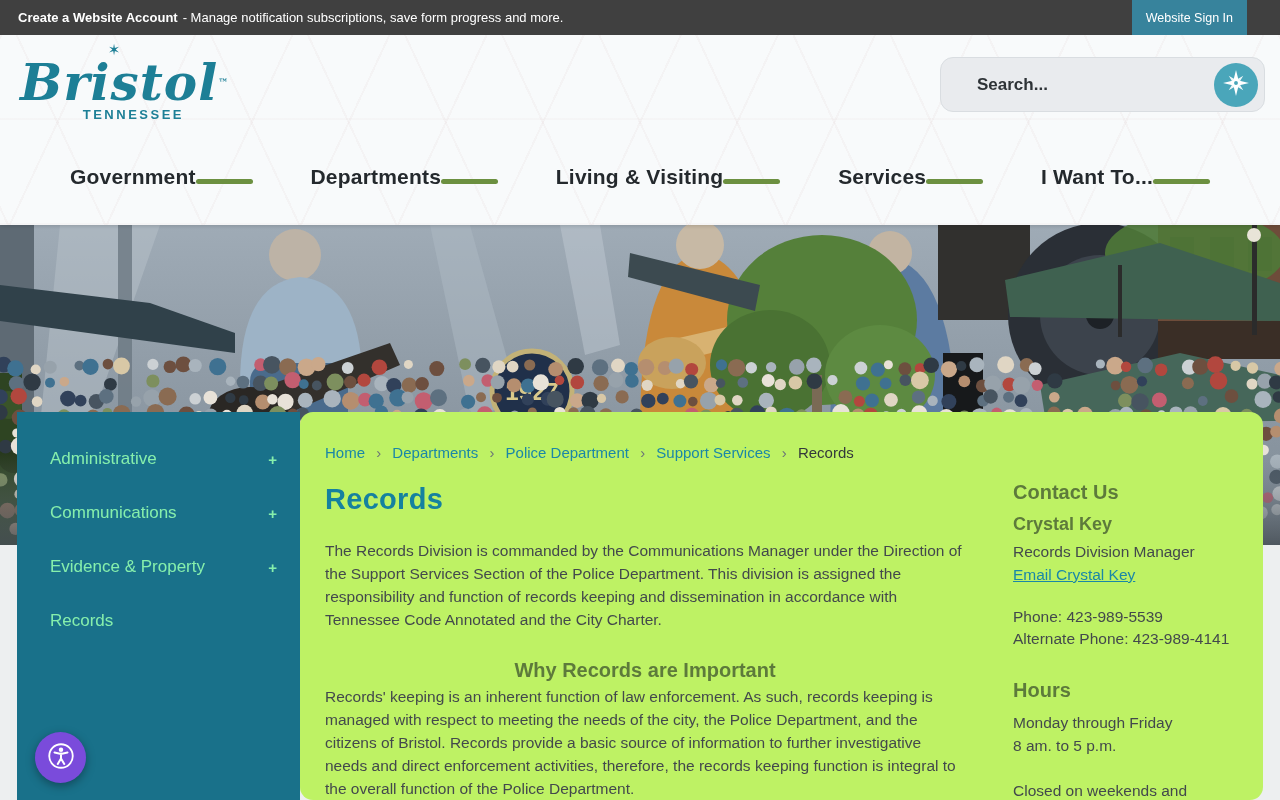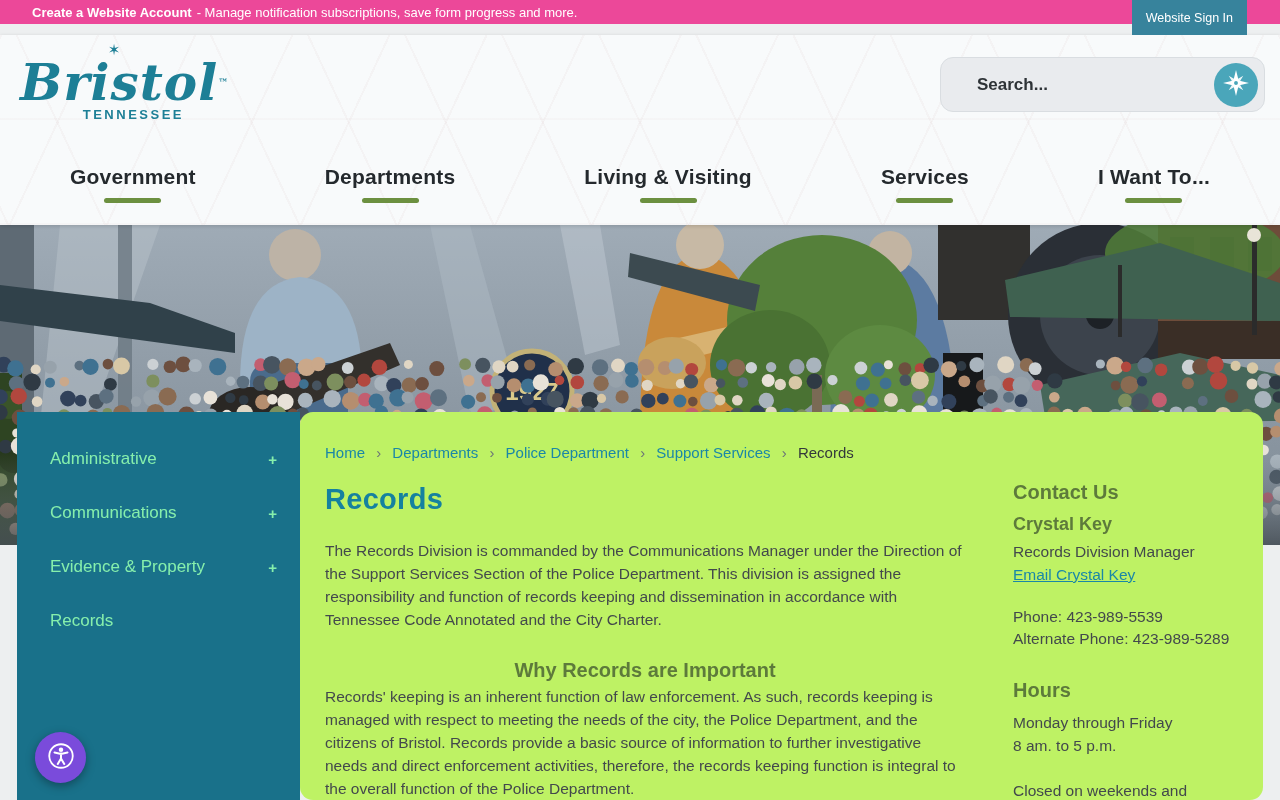--- a/index.html
+++ b/index.html
@@ -1,22 +1,22 @@
 <!DOCTYPE html>
 <html><head>
 <meta charset="utf-8">
 <style>
   * { margin:0; padding:0; box-sizing:border-box; }
   html,body { width:1280px; height:800px; overflow:hidden; }
   body { position:relative; background:#edeff0; font-family:"Liberation Sans", sans-serif; }
   a { text-decoration:none; }
 
   
-  .topbar { position:absolute; top:0; left:0; right:0; height:24px; background:#ec4899;
-            color:#fff; display:flex; align-items:center; padding-left:32px; font-size:13px; z-index:30; }
+  .topbar { position:absolute; top:0; left:0; right:0; height:35px; background:#404040;
+            color:#fff; display:flex; align-items:center; padding-left:18px; font-size:13px; z-index:30; }
   .topbar .bold { font-weight:700; margin-right:5px; }
   .signin-btn { position:absolute; right:33px; top:0; height:35px; min-width:115px; padding:0 14px;
                 background:#37839c; color:#fff; font-size:12.5px; display:flex; align-items:center;
                 justify-content:center; cursor:pointer; }
 
   
   .header { position:absolute; top:35px; left:0; right:0; height:190px;
             background:
               repeating-linear-gradient(115deg, rgba(195,155,155,.07) 0 2px, transparent 2px 88px),
               repeating-linear-gradient(245deg, rgba(195,155,155,.07) 0 2px, transparent 2px 88px),
@@ -34,21 +34,21 @@
   .search-wrap { position:absolute; top:22px; right:15px; width:325px; height:55px; background:#e9ebee;
                  border:1px solid #d9dde1; border-radius:13px; display:flex; align-items:center;
                  padding:0 6px 0 36px; }
   .search-input { flex:1; border:none; background:transparent; outline:none; font-size:17px;
                   font-weight:600; color:#2e3337; font-family:"Liberation Sans", sans-serif; }
   .search-input::placeholder { color:#2e3337; opacity:1; }
   .search-btn { width:44px; height:44px; border-radius:50%; background:#4aa6ba; border:none;
                 display:flex; align-items:center; justify-content:center; cursor:pointer; flex:none; }
 
   .nav { position:absolute; left:70px; right:70px; top:130px; display:flex; justify-content:space-between; }
-  .nav-item { display:flex; flex-direction:column; align-items:center; cursor:pointer; }
+  .nav-item { display:flex; flex-direction:row; align-items:center; cursor:pointer; }
   .nav-label { font-size:21px; font-weight:700; color:#24292d; letter-spacing:.2px; }
   .nav-underline { width:57px; height:5px; border-radius:2.5px; background:#6c9040; margin-top:9px; }
 
   
   .hero { position:absolute; top:225px; left:0; width:1280px; height:320px; overflow:hidden; z-index:1; }
   .hero svg { display:block; width:100%; height:100%; }
 
   
   .content { position:absolute; top:412px; left:17px; right:17px; height:388px; display:flex; z-index:10; }
   .sidenav { flex:none; width:283px; background:#19718a; padding-top:20px; }
@@ -930,21 +930,21 @@
         <p class="body-text">Records' keeping is an inherent function of law enforcement. As such, records keeping is managed with respect to meeting the needs of the city, the Police Department, and the citizens of Bristol. Records provide a basic source of information to further investigative needs and direct enforcement activities, therefore, the records keeping function is integral to the overall function of the Police Department.</p>
       </div>
 
       <div class="col-right">
         <h2 class="contact-heading">Contact Us</h2>
         <div class="contact-name">Crystal Key</div>
         <div class="contact-role">Records Division Manager</div>
         <a class="email-link">Email Crystal Key</a>
         <div class="phones">
           <div>Phone: 423-989-5539</div>
-          <div>Alternate Phone: 423-989-5289</div>
+          <div>Alternate Phone: 423-989-4141</div>
         </div>
         <h2 class="contact-heading hours-heading">Hours</h2>
         <div class="body-text">Monday through Friday</div>
         <div class="body-text">8 am. to 5 p.m.</div>
         <div class="body-text hours-note">Closed on weekends and holidays.</div>
       </div>
     </div>
   </div>
 </div>
 

